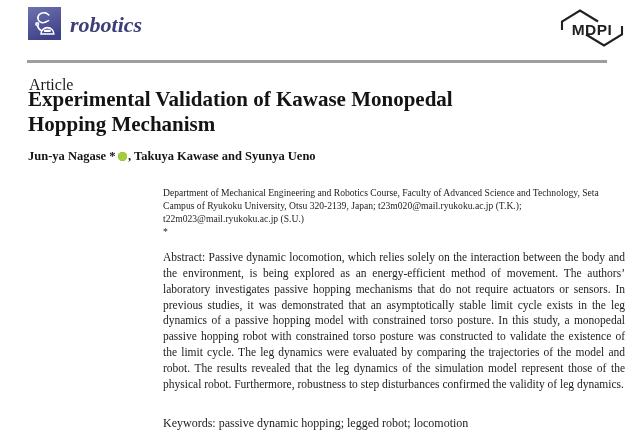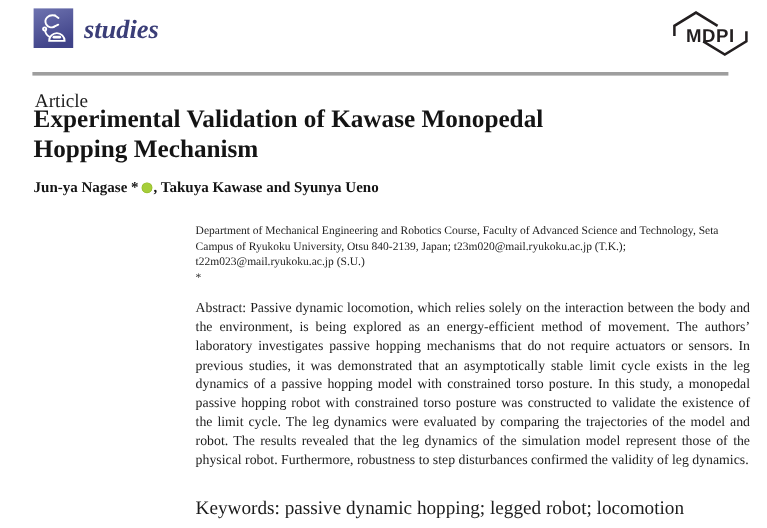--- a/index.html
+++ b/index.html
@@ -57,62 +57,62 @@
   
   .content{position:absolute;left:163px;top:187px;width:462px;height:253px;}
   .affiliation-block{position:absolute;top:0;left:0;width:100%;
     font-size:9.6px;line-height:12.9px;color:var(--body-ink);}
   .correspondence-row{display:flex;}
   .correspondence-marker{width:11px;flex:0 0 11px;}
   .abstract-block{position:absolute;top:63px;left:0;width:100%;
     font-size:11.5px;line-height:15.85px;text-align:justify;color:var(--body-ink);}
   .abstract-label,.keywords-label{font-weight:normal;}
   .keywords-block{position:absolute;top:229px;left:0;width:100%;
-    font-size:16px;line-height:15.85px;color:var(--body-ink);}
+    font-size:12px;line-height:15.85px;color:var(--body-ink);}
 </style>
 </head>
 <body>
 
 <div class="page">
 
   <div>
     <div class="logo-box">
       <svg viewBox="0 0 33 33">
         <g fill="none" stroke="#ffffff" stroke-width="1.8" stroke-linecap="round">
           <path d="M18 4.5 C11.5 3 7.5 8 9.5 12.5 C11 15.6 14.8 16.4 17.3 15"></path>
           <path d="M18 4.5 l3.3 2.3"></path>
           <path d="M17.3 15 l3.8 -1.8"></path>
           <circle cx="8.2" cy="17.2" r="1.5"></circle>
           <path d="M8.6 18.8 C9.2 21.8 10.4 23.6 13 24.8"></path>
           <path d="M12.5 28.5 a7.3 7.3 0 0 1 14.6 0 z"></path>
           <path d="M17 25 h5.5" stroke-width="2.6"></path>
         </g>
       </svg>
     </div>
-    <div class="journal-name">studies</div>
+    <div class="journal-name">robotics</div>
     <svg class="mdpi-logo" viewBox="0 0 68 38">
       <g fill="none" stroke="#231f20" stroke-width="2.1" stroke-linejoin="miter">
         <polyline points="4,21 4,12.5 22,1.5 40,12.5"></polyline>
         <polyline points="64,17 64,25.5 46,36.5 28,25.5"></polyline>
       </g>
       <text x="34" y="26" text-anchor="middle" font-family="Liberation Sans, DejaVu Sans, sans-serif" font-size="15.5" font-weight="bold" letter-spacing="0.5" fill="#231f20">MDPI</text>
     </svg>
     <div class="header-rule"></div>
   </div>
 
   <div class="article-label">Article</div>
   <h1 class="page-title">Experimental Validation of Kawase Monopedal Hopping Mechanism</h1>
   <div class="authors">
     <span>Jun-ya Nagase *</span><span class="orcid-icon"></span><span>, Takuya Kawase and Syunya Ueno</span>
   </div>
 
   <div class="content">
 
     <div class="affiliation-block">
-      <div>Department of Mechanical Engineering and Robotics Course, Faculty of Advanced Science and Technology, Seta Campus of Ryukoku University, Otsu 840-2139, Japan; t23m020@mail.ryukoku.ac.jp (T.K.); t22m023@mail.ryukoku.ac.jp (S.U.)</div>
+      <div>Department of Mechanical Engineering and Robotics Course, Faculty of Advanced Science and Technology, Seta Campus of Ryukoku University, Otsu 320-2139, Japan; t23m020@mail.ryukoku.ac.jp (T.K.); t22m023@mail.ryukoku.ac.jp (S.U.)</div>
       <div class="correspondence-row">
         <span class="correspondence-marker">*</span>
       </div>
     </div>
 
     <p class="abstract-block">
       <span class="abstract-label">Abstract:</span><span> Passive dynamic locomotion, which relies solely on the interaction between the body and the environment, is being explored as an energy-efficient method of movement. The authors’ laboratory investigates passive hopping mechanisms that do not require actuators or sensors. In previous studies, it was demonstrated that an asymptotically stable limit cycle exists in the leg dynamics of a passive hopping model with constrained torso posture. In this study, a monopedal passive hopping robot with constrained torso posture was constructed to validate the existence of the limit cycle. The leg dynamics were evaluated by comparing the trajectories of the model and robot. The results revealed that the leg dynamics of the simulation model represent those of the physical robot. Furthermore, robustness to step disturbances confirmed the validity of leg dynamics.</span>
     </p>
 
     <p class="keywords-block">

